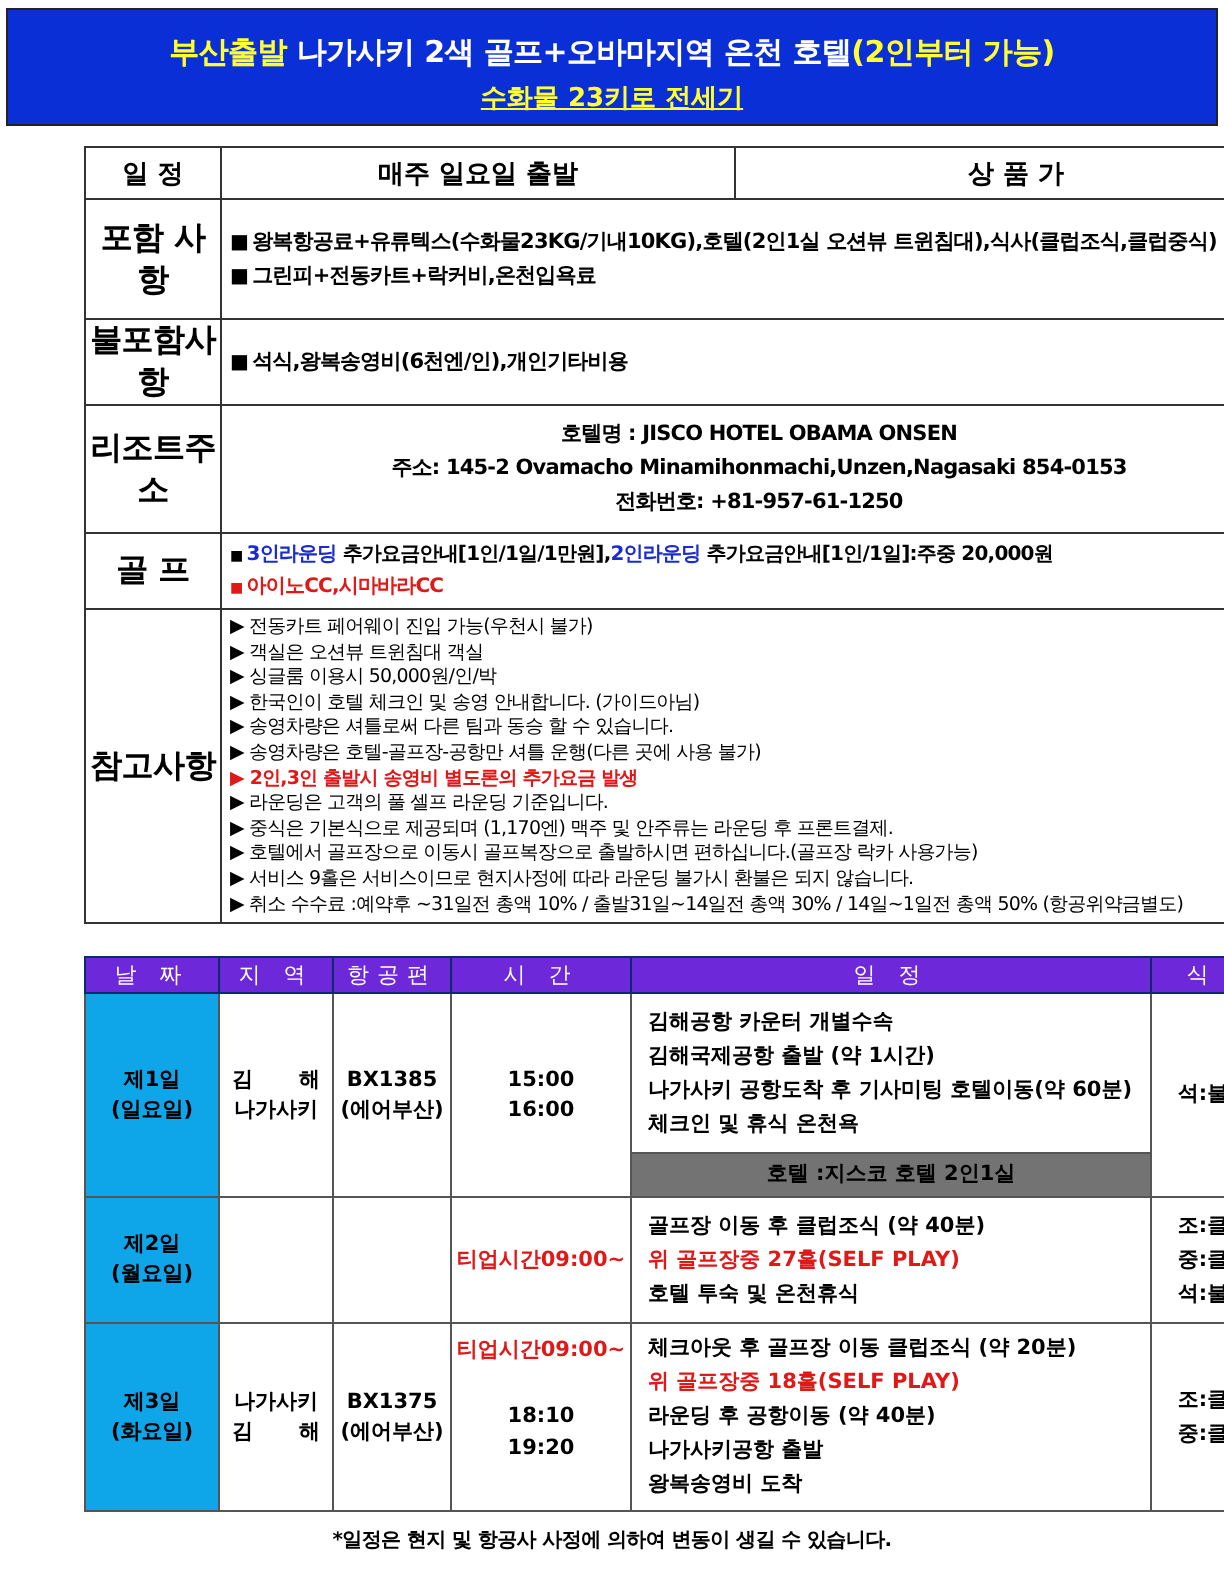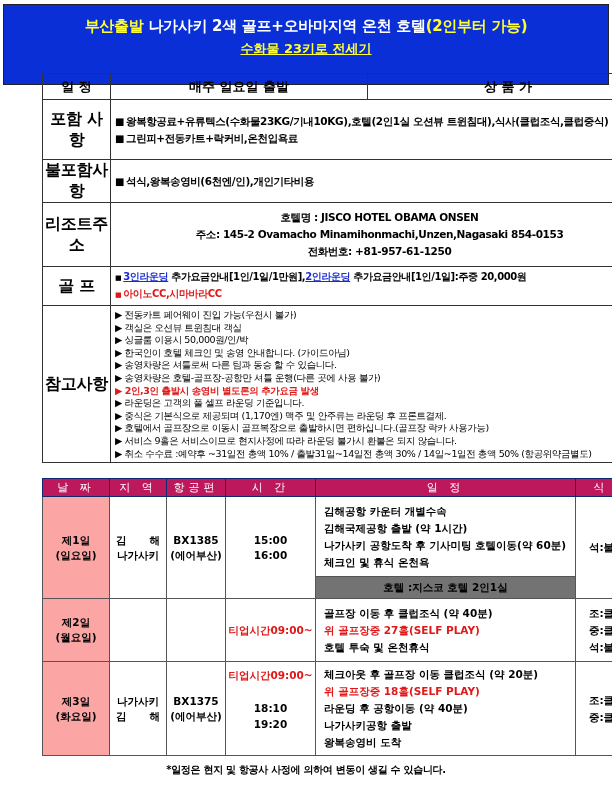--- a/index.html
+++ b/index.html
@@ -1,46 +1,46 @@
 <!DOCTYPE html>
 <html><head>
 <meta charset="utf-8">
 <style>
   * { box-sizing: border-box; margin: 0; padding: 0; }
   html, body { width: 612px; height: 786px; background: #ffffff; overflow: hidden; }
   body { font-family: "DejaVu Sans", "Liberation Sans", sans-serif; color: #000; position: relative; }
 
   .banner {
-    position: absolute; left: 3px; top: 4px; width: 606px; height: 81px;
+    position: absolute; left: 3px; top: 4px; width: 606px; height: 59px;
     background: #0a2fd6; border: 1px solid #222;
     text-align: center; color: #fff; font-weight: bold;
   }
   .banner .line1 { margin-top: 12px; font-size: 15px; letter-spacing: -0.3px; }
   .banner .line1 .y { color: #ffff33; }
   .banner .line2 { margin-top: 4px; font-size: 13px; color: #ffff33; text-decoration: underline; }
 
   table { border-collapse: collapse; table-layout: fixed; position: absolute; left: 3px; width: 606px; margin-left: 39px; }
   td, th { border: 1px solid #333; font-size: 11px; vertical-align: middle; }
 
   #info { top: 73px; }
   #info .hdr td { height: 26px; font-size: 13px; font-weight: bold; text-align: center; }
   #info .sum td { height: 25px; font-size: 13px; font-weight: bold; text-align: center; }
   #info .lab { text-align: center; font-weight: bold; font-size: 16px; letter-spacing: -0.3px; }
   #info .body { padding: 2px 4px; font-size: 10.5px; line-height: 16px; letter-spacing: -0.4px; font-weight: bold; }
   #info .center { text-align: center; }
   .sq { font-size: 10px; margin-right: 2px; }
-  .blue { color: #1a2bd0; text-decoration: underline; }
+  .blue { color: #1a2bd0; }
   .red { color: #e01818; }
   .notes div { font-size: 9.5px; line-height: 12.6px; font-weight: normal; letter-spacing: -0.4px; }
   .notes .red { font-weight: bold; }
 
   #itin { top: 478px; }
-  #itin th { background: #be185d; color: #fff; font-weight: normal; font-size: 11px; height: 18px; letter-spacing: 4px; border-color: #0e2a6e; }
+  #itin th { background: #6d28d9; color: #fff; font-weight: normal; font-size: 11px; height: 18px; letter-spacing: 4px; border-color: #0e2a6e; }
   #itin td { text-align: center; font-size: 10.5px; font-weight: bold; line-height: 15px; border-color: #555; }
-  #itin td.day { background: #fca5a5; }
+  #itin td.day { background: #0ea5e9; }
   #itin td.sched { text-align: left; padding-left: 8px; font-size: 10.5px; line-height: 17px; }
   #itin td.hotel { background: #737373; text-align: center; height: 22px; padding: 0; }
   #itin td.meal { font-size: 10.5px; line-height: 17px; }
   .spread { display: flex; justify-content: space-between; padding: 0 10px; }
 
   .footnote { position: absolute; left: 0; top: 763px; width: 612px; text-align: center; font-size: 10px; font-weight: bold; letter-spacing: -0.3px; }
 </style>
 </head>
 <body>
 

